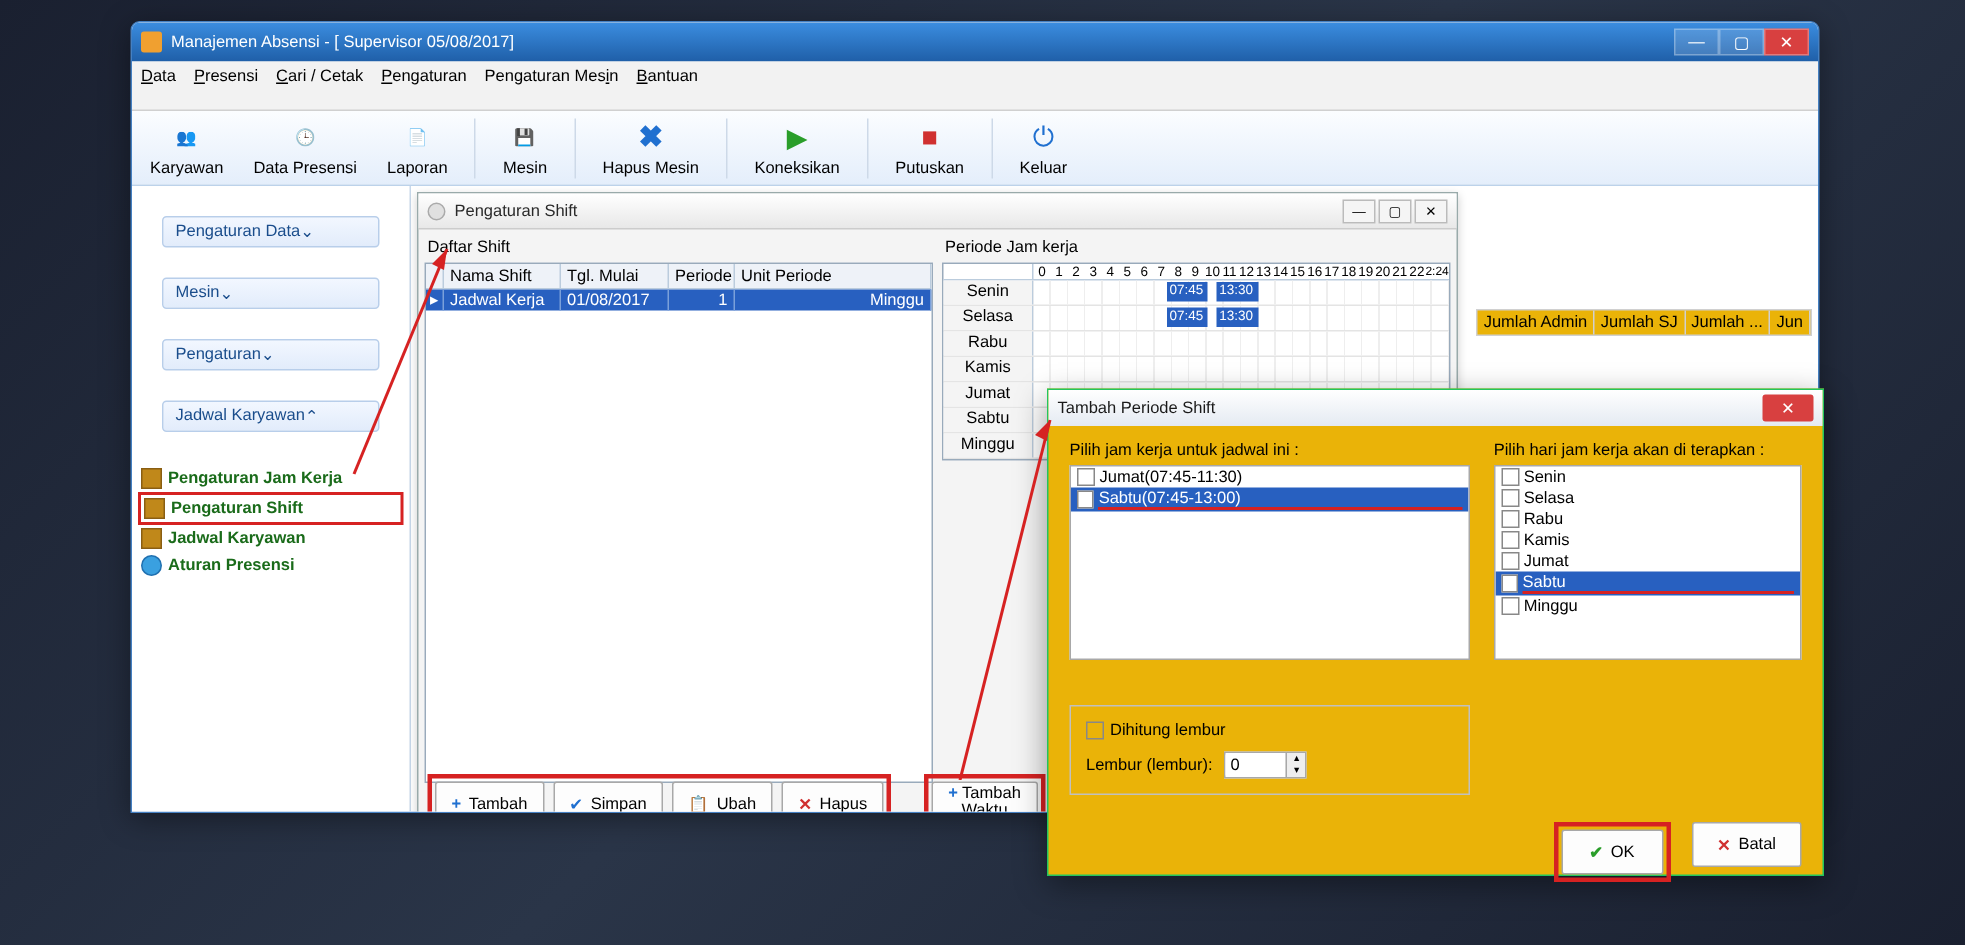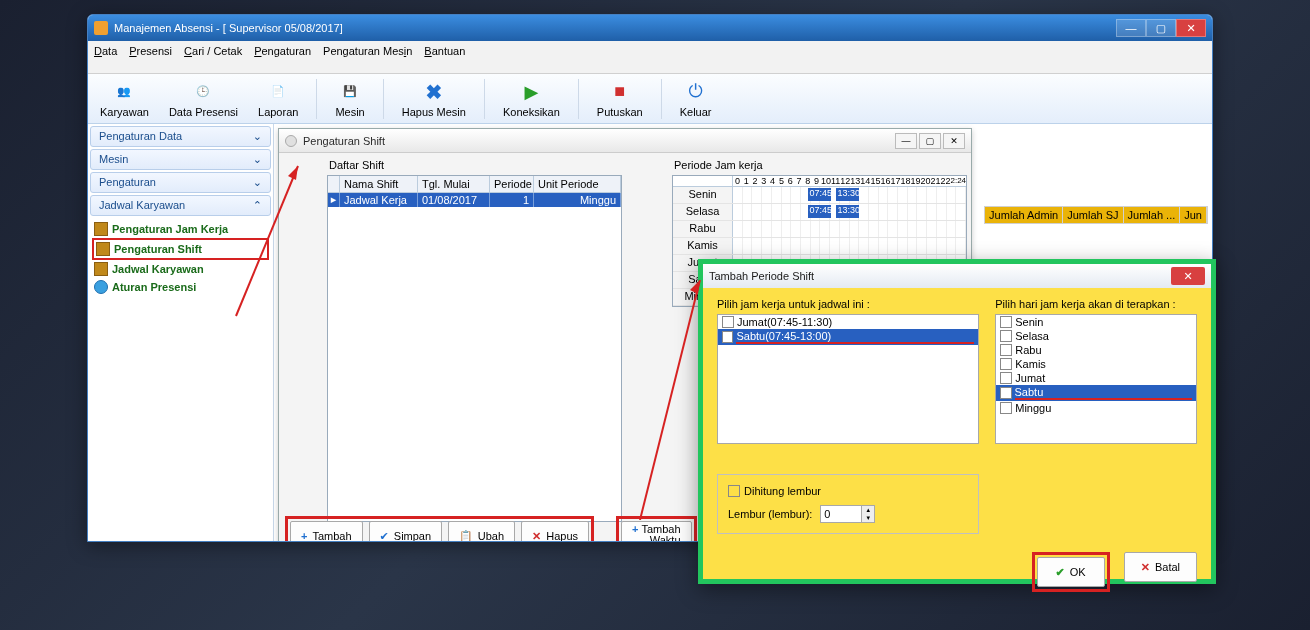--- a/index.html
+++ b/index.html
@@ -17,36 +17,36 @@
 .menubar span { cursor: pointer; }
 .menubar u { text-decoration: underline; }
 
 .toolbar { height: 50px; background: linear-gradient(#fbfdff, #e4eefb); border-bottom: 1px solid #bcd2ea; display: flex; align-items: center; padding: 0 6px; gap: 8px; }
 .tool-btn { display: flex; flex-direction: column; align-items: center; gap: 2px; padding: 2px 6px; cursor: pointer; }
 .tool-icon { width: 24px; height: 24px; display: flex; align-items: center; justify-content: center; }
 .tool-sep { width: 1px; height: 40px; background: #cdd9e8; margin: 0 4px; }
 
 .body-area { display: flex; height: calc(100% - 96px); }
 .sidebar { width: 186px; background: #fff; border-right: 1px solid #c8d8ea; overflow-y: auto; }
-.sb-header { background: linear-gradient(#f2f7ff, #e2ecfb); border: 1px solid #b8ceea; border-radius: 3px; margin: 2px; padding: 3px 8px; color: #1a4d8c; display: flex; justify-content: space-between; cursor: pointer; }
+.sb-header { background: linear-gradient(#f2f7ff, #e2ecfb); border: 1px solid #b8ceea; border-radius: 3px; margin: 20px; padding: 3px 8px; color: #1a4d8c; display: flex; cursor: pointer; }
 .sb-items { padding: 2px 4px 6px 4px; }
 .sb-item { padding: 2px 2px; color: #1a6b1a; cursor: pointer; display: flex; align-items: center; gap: 4px; font-weight: bold; }
 .sb-item.highlighted { border: 2px solid #d62222; }
 .sb-ico { width: 14px; height: 14px; background: #c0881a; border: 1px solid #8a5e12; display: inline-block; }
 
 .main-content { flex: 1; position: relative; background: #fff; }
 
 .child-window { position: absolute; border: 1px solid #9aa; background: #f4f4f4; box-shadow: 0 2px 6px rgba(0,0,0,0.2); }
 .child-title { height: 24px; background: linear-gradient(#fff, #e8e8e8); border-bottom: 1px solid #ccc; display: flex; align-items: center; padding: 0 6px; gap: 6px; }
 .child-title-text { flex: 1; color: #2a2a2a; }
 .child-win-btns { display: flex; gap: 2px; }
 .child-wb { width: 22px; height: 16px; background: #f5f5f5; border: 1px solid #bbb; display: flex; align-items: center; justify-content: center; font-size: 9px; cursor: pointer; }
 
 .shift-body { display: flex; padding: 4px; gap: 6px; height: calc(100% - 60px); }
-.shift-left, .shift-right { flex: 1; display: flex; flex-direction: column; margin-left: 44px; }
+.shift-left, .shift-right { flex: 1; display: flex; flex-direction: column; }
 .section-label { padding: 2px 0 4px 2px; }
 .grid { border: 1px solid #9ab; background: #fff; flex: 1; overflow: hidden; }
 .grid-head { display: flex; background: #eef2f8; border-bottom: 1px solid #bcd; }
 .grid-head > div { border-right: 1px solid #bcd; padding: 2px 4px; }
 .grid-row { display: flex; background: #2860c0; color: #fff; }
 .grid-row > div { border-right: 1px solid #7aa0da; padding: 1px 4px; }
 .grid-row .ptr { width: 12px; padding: 0; text-align: center; }
 
 .time-grid { border: 1px solid #9ab; background: #fff; display: flex; flex-direction: column; }
 .tg-head { display: flex; border-bottom: 1px solid #bcd; }
@@ -54,24 +54,24 @@
 .tg-hours { flex: 1; display: flex; }
 .tg-hours span { flex: 1; font-size: 9px; text-align: center; }
 .tg-row { display: flex; border-bottom: 1px solid #e4e4e4; height: 17px; }
 .tg-day { width: 60px; border-right: 1px solid #bcd; background: #f4f4f4; text-align: center; padding: 1px; }
 .tg-cells { flex: 1; display: flex; position: relative; }
 .tg-cells::before { content: ""; position: absolute; inset: 0; background: repeating-linear-gradient(90deg, transparent, transparent calc(100%/24 - 1px), #eee calc(100%/24 - 1px), #eee calc(100%/24)); }
 .tg-bar { position: absolute; top: 1px; height: 13px; background: #2860c0; color: #fff; font-size: 9px; padding: 0 2px; white-space: nowrap; overflow: hidden; }
 
 .bottom-buttons { position: absolute; bottom: 6px; left: 6px; right: 6px; display: flex; align-items: center; gap: 6px; }
 .btn { height: 30px; padding: 0 10px; background: #fdfdfd; border: 1px solid #a8a8a8; border-radius: 2px; display: inline-flex; align-items: center; gap: 5px; cursor: pointer; }
-.btn-tall { height: 30px; flex-direction: column; line-height: 1; padding: 2px 10px; gap: 0; align-items: flex-end; }
+.btn-tall { height: 30px; flex-direction: column; line-height: 1; padding: 2px 10px; gap: 0; }
 .red-box { border: 3px solid #d62222; padding: 2px; display: inline-flex; gap: 6px; }
 
-.dialog { position: absolute; background: #fde047; border: 5px solid #22c55e; box-shadow: 0 6px 20px rgba(0,0,0,0.4); }
+.dialog { position: absolute; background: #eab308; border: 1px solid #22c55e; box-shadow: 0 6px 20px rgba(0,0,0,0.4); }
 .dialog-title { height: 24px; background: linear-gradient(#fff, #e4eaf2); display: flex; align-items: center; padding: 0 6px; }
 .dialog-title-text { flex: 1; color: #1a1a1a; }
 .dlg-close { width: 34px; height: 18px; background: #d84040; color: #fff; display: flex; align-items: center; justify-content: center; border-radius: 2px; cursor: pointer; }
 .dialog-body { padding: 10px 14px; display: flex; gap: 16px; }
 .listbox { border: 1px solid #a8a8a8; background: #fff; height: 130px; overflow-y: auto; }
 .lb-item { padding: 1px 4px; display: flex; align-items: center; gap: 3px; }
 .lb-item.sel { background: #2860c0; color: #fff; }
 .underline-red { border-bottom: 2px solid #d62222; display: inline-block; width: 100%; }
 .chk { width: 12px; height: 12px; border: 1px solid #888; display: inline-flex; align-items: center; justify-content: center; font-size: 9px; }
 .dialog-footer { display: flex; justify-content: flex-end; gap: 14px; padding: 8px 14px 14px; }

